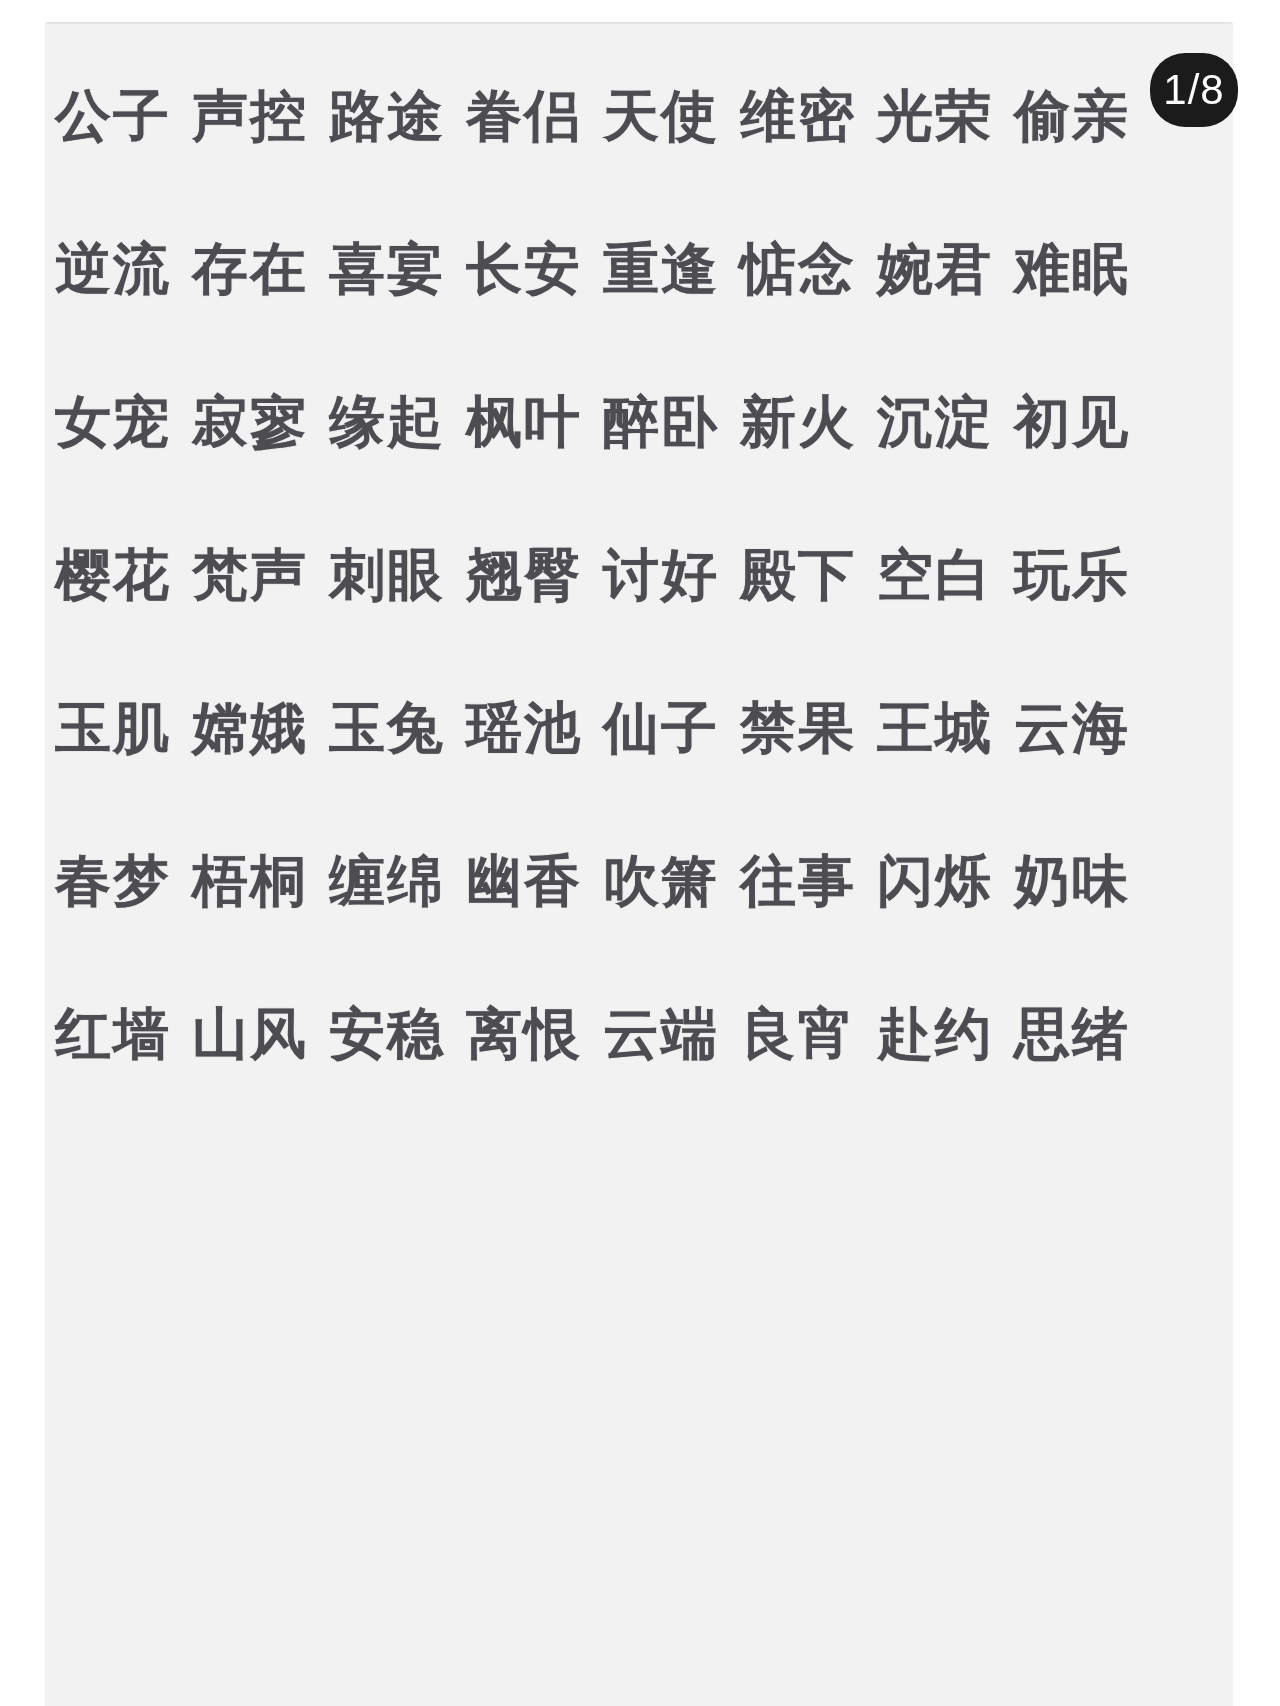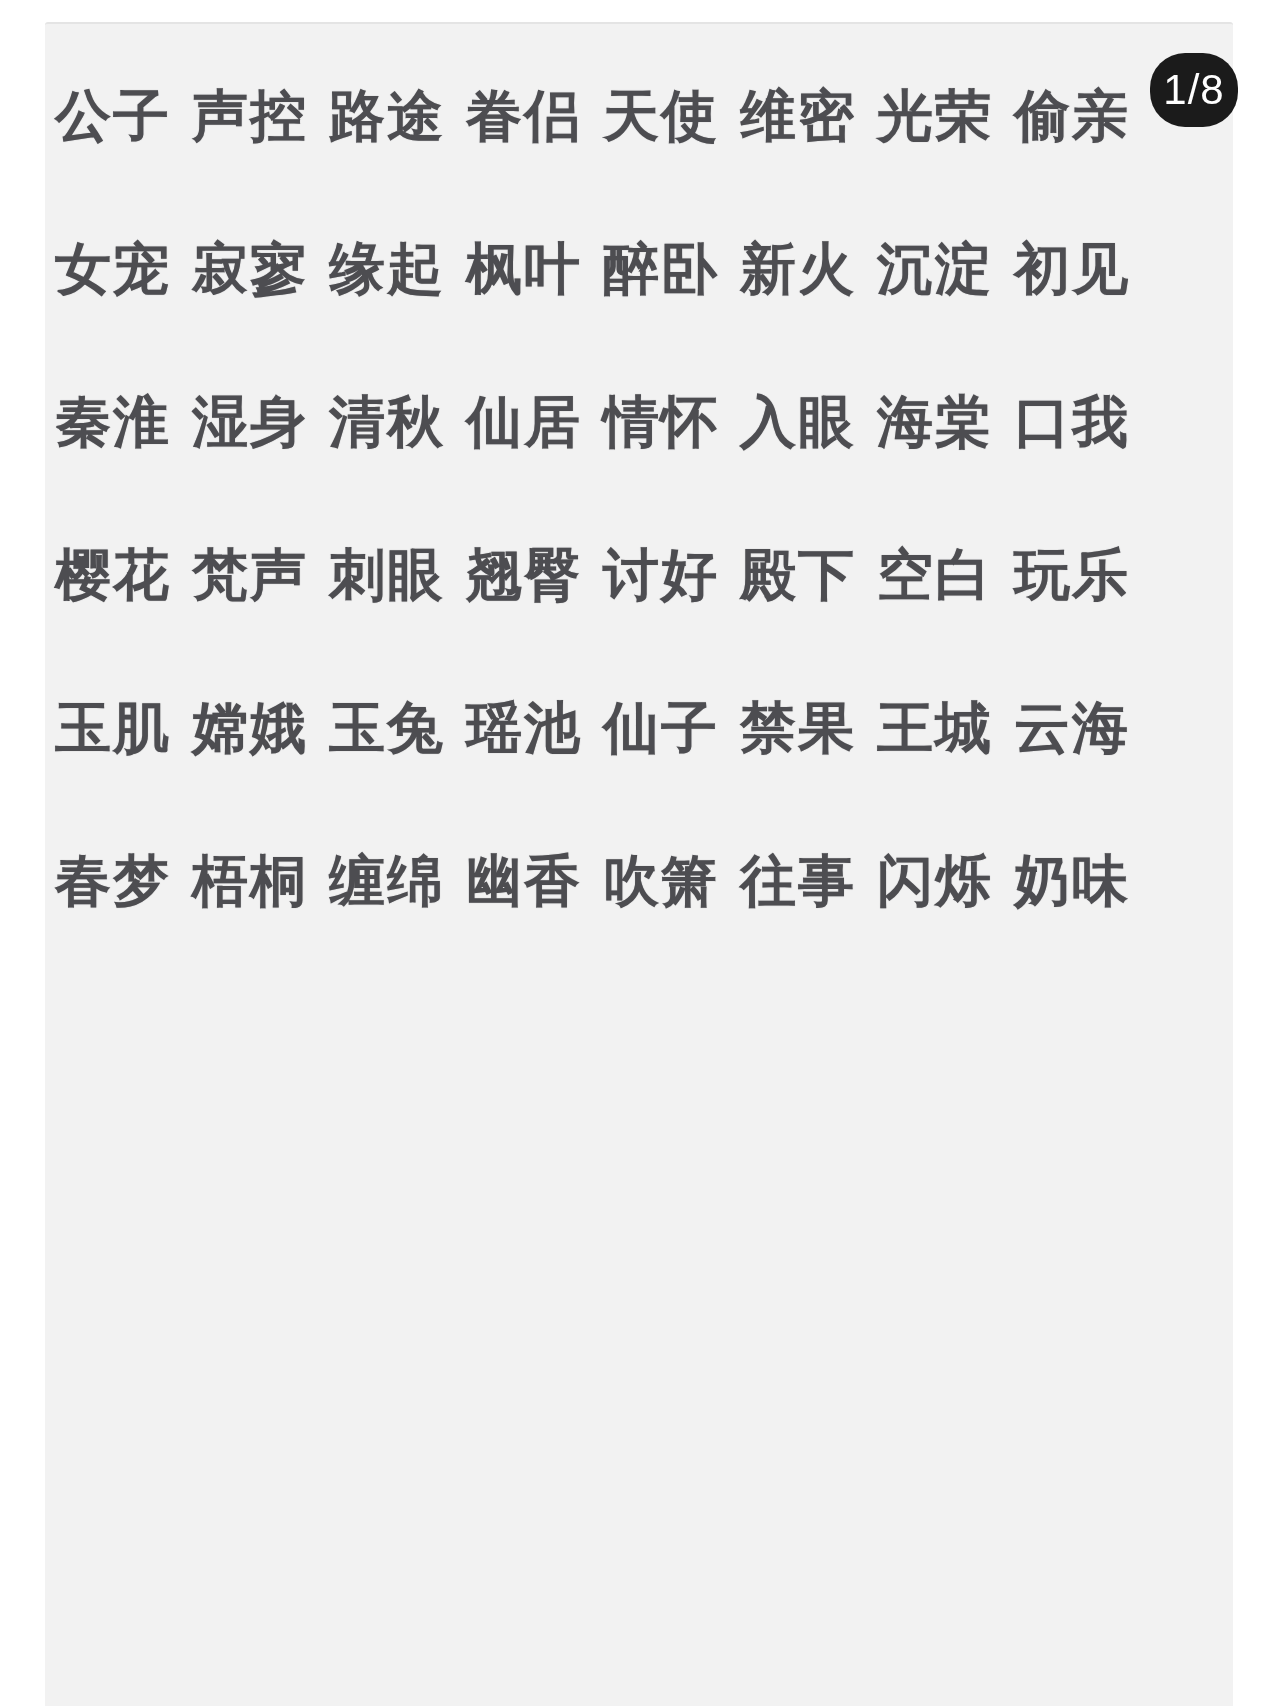--- a/index.html
+++ b/index.html
@@ -74,38 +74,38 @@
         <span class="word">公子</span>
         <span class="word">声控</span>
         <span class="word">路途</span>
         <span class="word">眷侣</span>
         <span class="word">天使</span>
         <span class="word">维密</span>
         <span class="word">光荣</span>
         <span class="word">偷亲</span>
       </div>
       <div class="word-row">
+        <span class="word">逆流</span>
+        <span class="word">存在</span>
+        <span class="word">喜宴</span>
+        <span class="word">长安</span>
+        <span class="word">重逢</span>
+        <span class="word">惦念</span>
+        <span class="word">婉君</span>
+        <span class="word">难眠</span>
+      </div>
+      <div class="word-row">
         <span class="word">女宠</span>
         <span class="word">寂寥</span>
         <span class="word">缘起</span>
         <span class="word">枫叶</span>
         <span class="word">醉卧</span>
         <span class="word">新火</span>
         <span class="word">沉淀</span>
         <span class="word">初见</span>
-      </div>
-      <div class="word-row">
-        <span class="word">秦淮</span>
-        <span class="word">湿身</span>
-        <span class="word">清秋</span>
-        <span class="word">仙居</span>
-        <span class="word">情怀</span>
-        <span class="word">入眼</span>
-        <span class="word">海棠</span>
-        <span class="word">口我</span>
       </div>
       <div class="word-row">
         <span class="word">樱花</span>
         <span class="word">梵声</span>
         <span class="word">刺眼</span>
         <span class="word">翘臀</span>
         <span class="word">讨好</span>
         <span class="word">殿下</span>
         <span class="word">空白</span>
         <span class="word">玩乐</span>
@@ -123,18 +123,28 @@
       <div class="word-row">
         <span class="word">春梦</span>
         <span class="word">梧桐</span>
         <span class="word">缠绵</span>
         <span class="word">幽香</span>
         <span class="word">吹箫</span>
         <span class="word">往事</span>
         <span class="word">闪烁</span>
         <span class="word">奶味</span>
       </div>
+      <div class="word-row">
+        <span class="word">红墙</span>
+        <span class="word">山风</span>
+        <span class="word">安稳</span>
+        <span class="word">离恨</span>
+        <span class="word">云端</span>
+        <span class="word">良宵</span>
+        <span class="word">赴约</span>
+        <span class="word">思绪</span>
+      </div>
     </div>
 </div>
 
 <div class="page-badge">
   <span>1/8</span>
 </div>
 
 </body></html>

